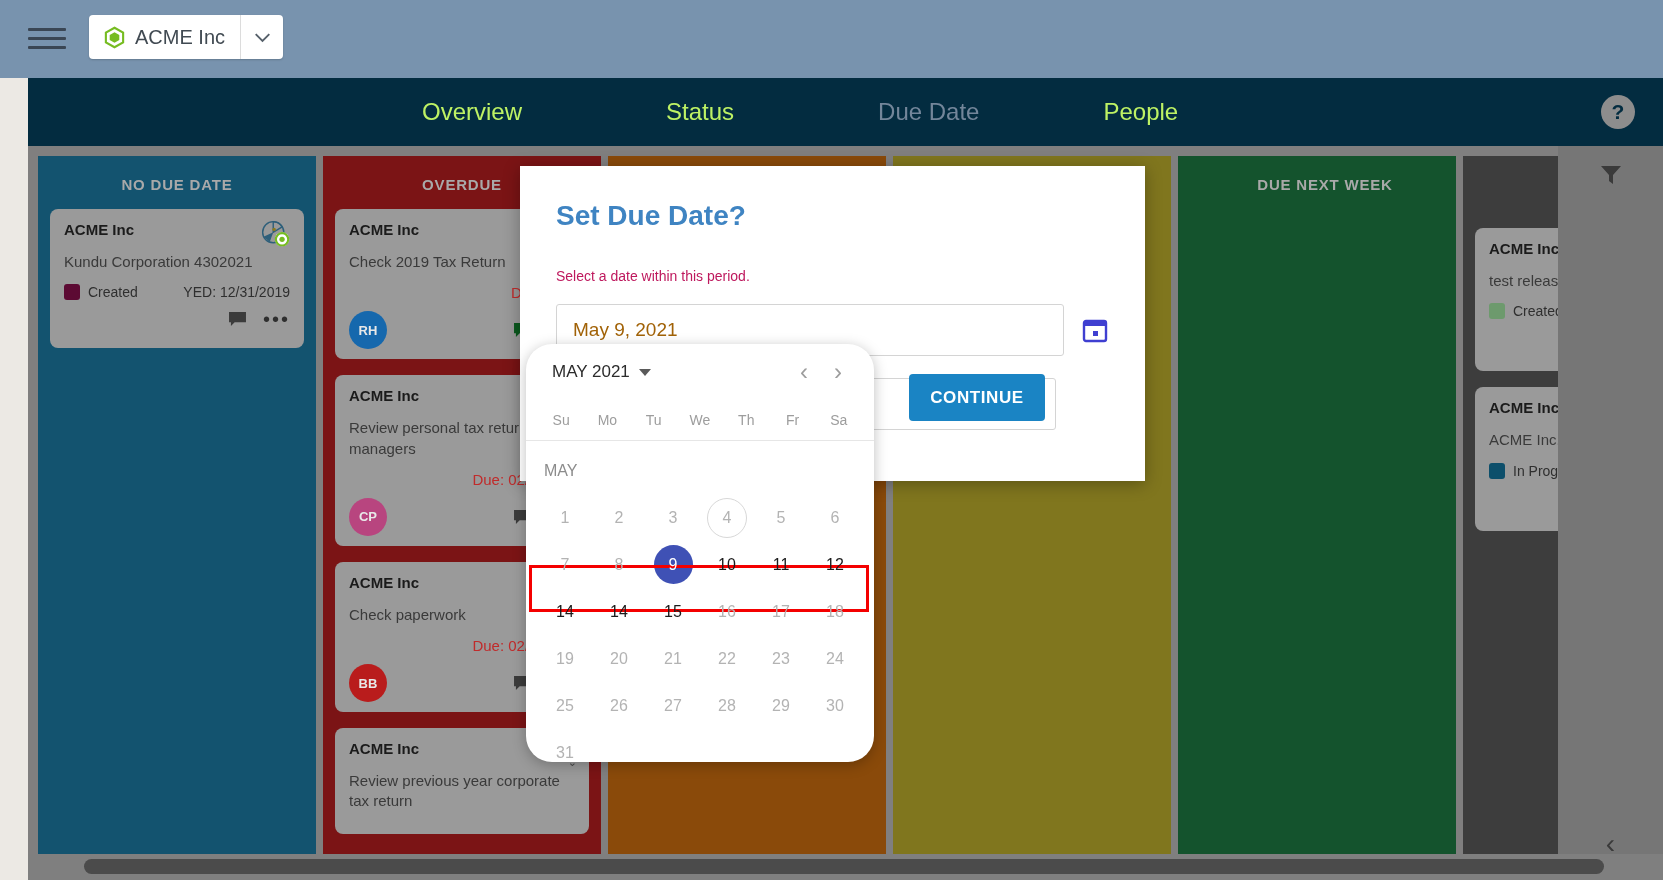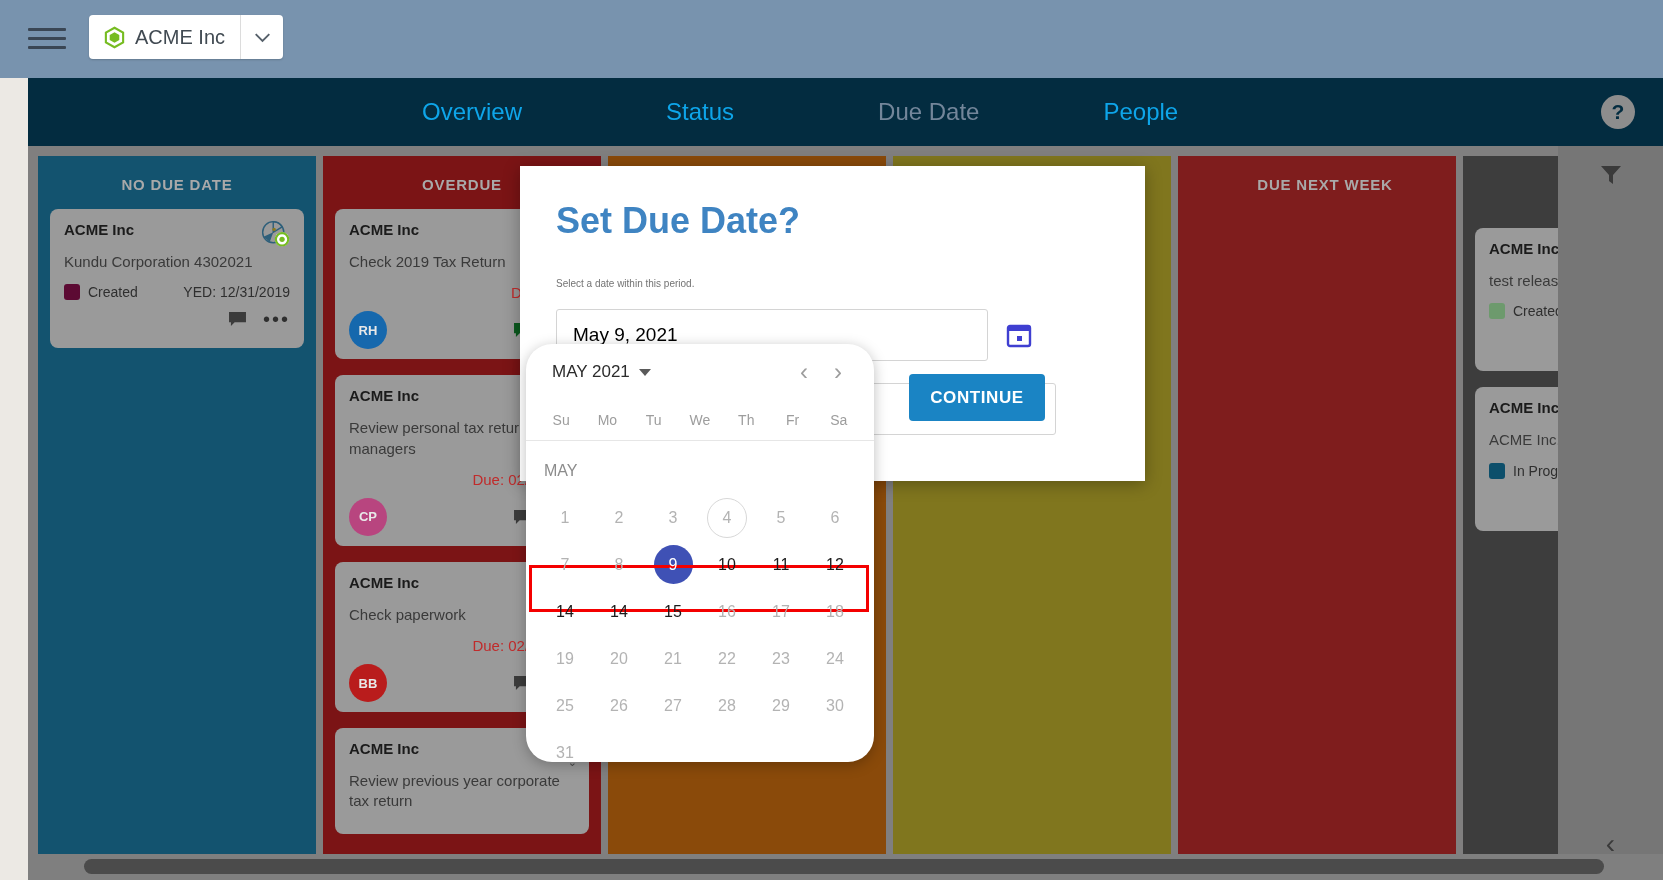--- a/index.html
+++ b/index.html
@@ -45,21 +45,21 @@
   .caret-svg { width: 17px; height: 11px; display: block; }
 
   
   .navbar {
     position: absolute; left: 28px; top: 78px;
     width: 1635px; height: 68px;
     background: #032c40;
     display: flex; align-items: center;
   }
   .nav-item {
-    font-size: 24px; color: #0ea5e9;
+    font-size: 24px; color: #bef264;
     padding: 0 22px; cursor: pointer; white-space: nowrap;
   }
   .nav-item.dim { color: #73869a; }
   .nav-spacer { flex: 1; }
   .help-btn {
     width: 34px; height: 34px; border-radius: 50%;
     background: #8d8d8d; color: #032c40;
     font-size: 21px; font-weight: bold;
     display: flex; align-items: center; justify-content: center;
     margin-right: 28px; cursor: pointer;
@@ -83,21 +83,21 @@
   }
   .col-title {
     text-align: center; padding-top: 20px;
     font-size: 15px; font-weight: bold; letter-spacing: .8px;
     color: #a9a9a9;
   }
   .col-nodue   { background: #13536f; }
   .col-overdue { background: #7b1415; }
   .col-today   { background: #8a4a0a; }
   .col-week    { background: #80761e; }
-  .col-next    { background: #7f1d1d; padding-left: 28px; }
+  .col-next    { background: #14532d; padding-left: 28px; }
   .col-later   { background: #3d3d3d; }
 
   .card {
     background: #9a9a9a; border-radius: 8px;
     margin-top: 16px; padding: 12px 14px 10px 14px;
     position: relative; color: #1d1d1d;
   }
   .card-title { font-size: 15px; font-weight: bold; color: #1b1b1b; margin-bottom: 14px; }
   .card-desc  { font-size: 15px; color: #3a3a3a; line-height: 1.35; margin-bottom: 12px; }
   .card-due   { font-size: 15px; color: #c02b2b; text-align: right; margin-bottom: 10px; }
@@ -152,27 +152,27 @@
   }
 
   
   .modal {
     position: absolute; left: 520px; top: 166px;
     width: 625px; height: 315px;
     background: #ffffff;
     box-shadow: 0 3px 16px rgba(0,0,0,.30);
     padding: 34px 36px;
   }
-  .modal-title { font-size: 36px; font-weight: bold; color: #3f84c2; }
-  .modal-sub { font-size: 10px; color: #737373; margin-top: 36px; }
+  .modal-title { font-size: 28px; font-weight: bold; color: #3f84c2; }
+  .modal-sub { font-size: 14px; color: #be185d; margin-top: 36px; }
   .modal-row { display: flex; align-items: center; margin-top: 20px; gap: 18px; }
   .date-input {
-    width: 432px; height: 52px;
+    width: 508px; height: 52px;
     border: 1px solid #d4d4d4; border-radius: 3px;
-    padding: 4px 16px; font-size: 19px; color: #000000;
+    padding: 4px 16px; font-size: 19px; color: #a16207;
     font-family: "Liberation Sans", sans-serif;
     background: #fff;
   }
   .cal-toggle { cursor: pointer; display: flex; }
   .cal-svg { width: 26px; height: 26px; display: block; }
   .modal-row2 { display: flex; align-items: center; margin-top: 22px; gap: 18px; }
   .second-input {
     width: 500px; height: 52px;
     border: 1px solid #d4d4d4; border-radius: 3px;
     background: #fff;

